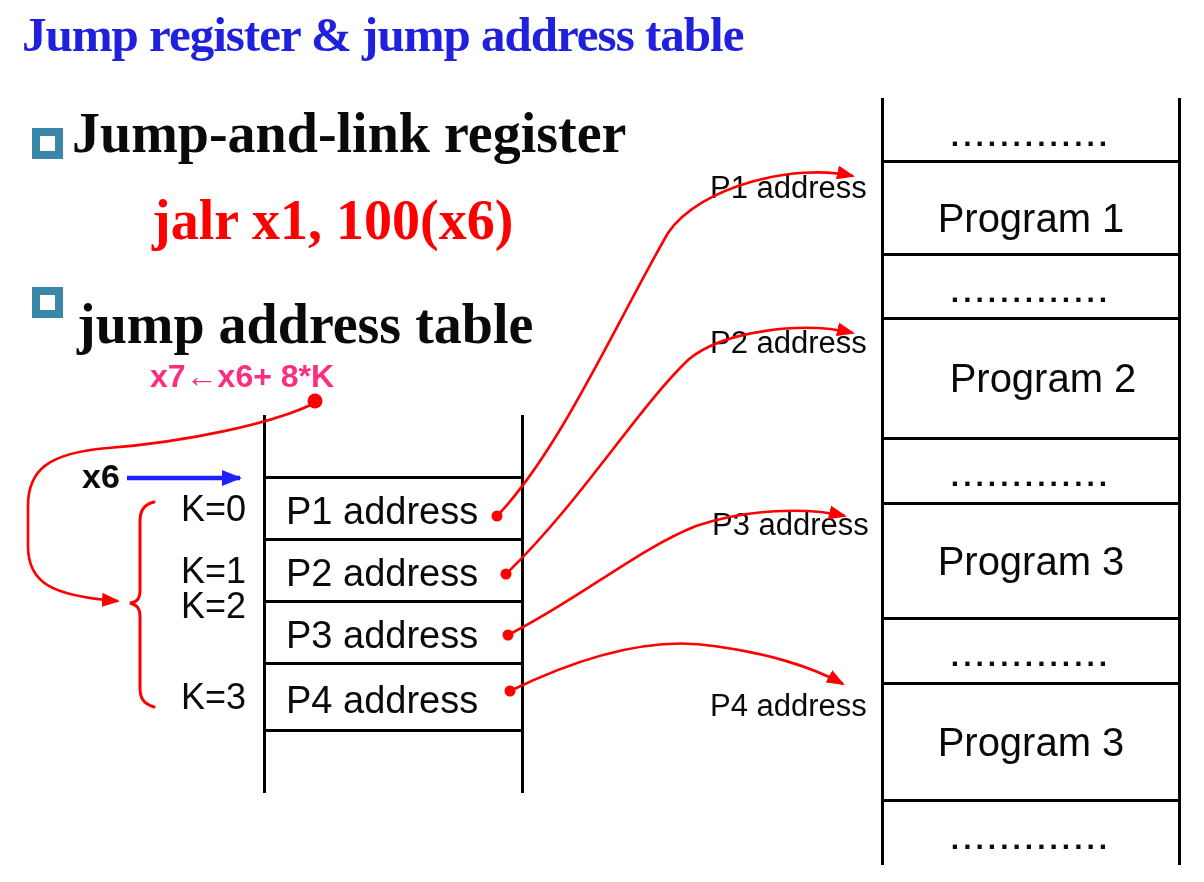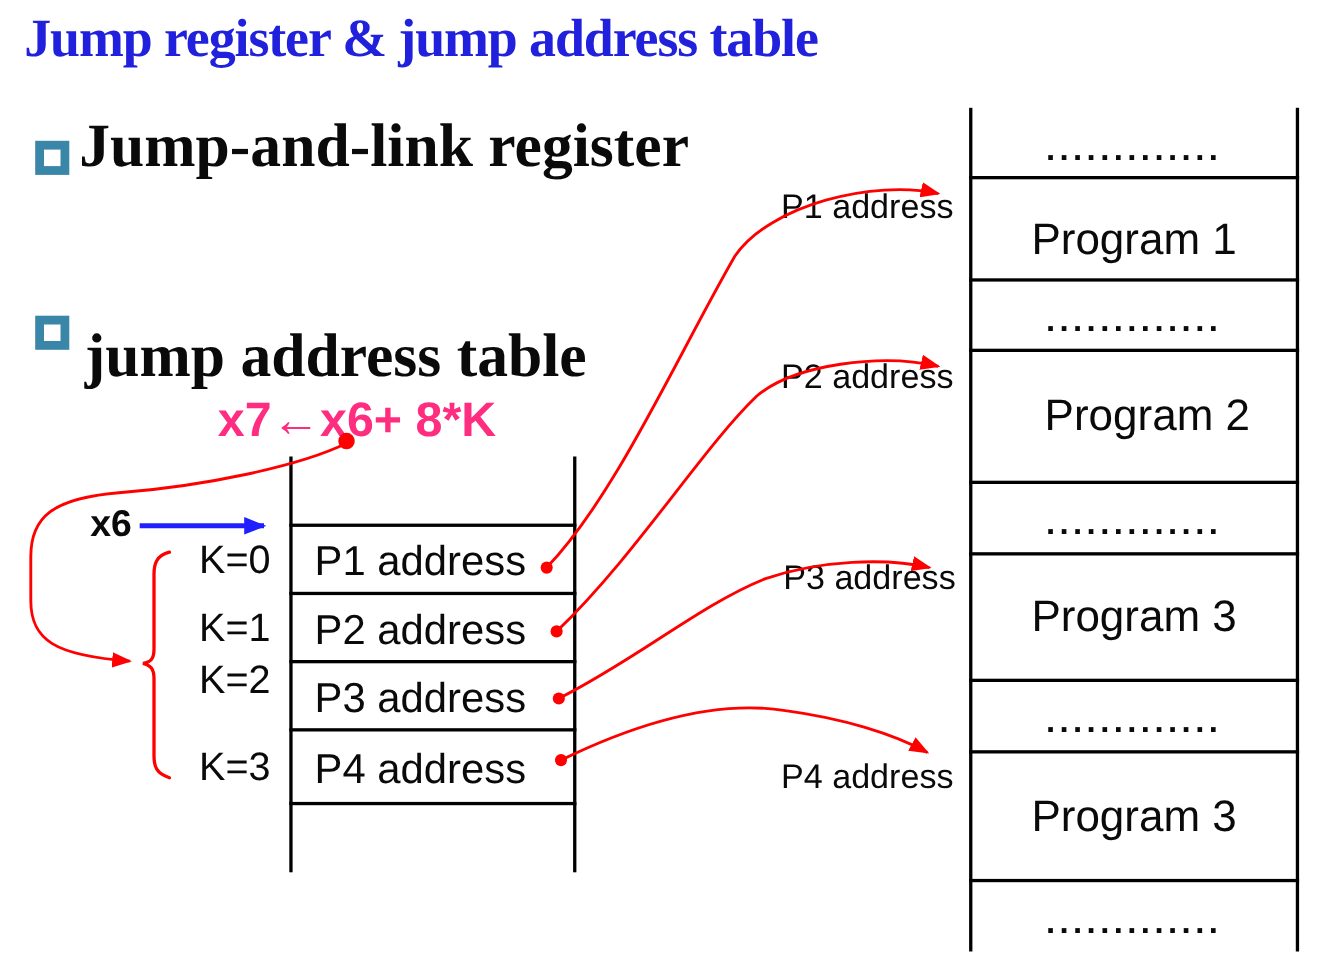--- a/index.html
+++ b/index.html
@@ -18,21 +18,21 @@
     width:31px;height:31px;box-sizing:border-box;border:8px solid #3A86A8;background:#fff;
   }
   .bullet-text{
     font-family:"Liberation Serif",serif;font-weight:bold;font-size:56px;line-height:1.0;color:#0a0a0a;
   }
   .code{
     left:152px;top:192px;font-family:"Liberation Serif",serif;font-weight:bold;
     font-size:56px;line-height:1.0;color:#FF0000;
   }
   .formula{
-    left:150px;top:360px;font-weight:bold;font-size:44px;line-height:1.0;color:#FF2D7F;margin-left:48px;
+    left:150px;top:360px;font-weight:bold;font-size:32px;line-height:1.0;color:#FF2D7F;
   }
   .x6label{left:82px;top:459px;font-weight:bold;font-size:34px;line-height:1.0;}
   
   .line{position:absolute;background:#000;}
   
   .kcell{
     position:absolute;left:130px;width:116px;display:flex;align-items:center;
     justify-content:flex-end;font-size:36px;
   }
   .jcell{
@@ -53,39 +53,40 @@
 </head>
 <body>
 
 <div id="slide">
 
   <div class="abs title nowrap">Jump register &amp; jump address table</div>
 
   <div class="abs bullet-sq" style="left:32px;top:128px;"></div>
   <div class="abs bullet-text nowrap" style="left:72px;top:105px;font-family:Liberation Serif, serif;">Jump-and-link register</div>
 
+  <div class="abs code nowrap">jalr x1, 100(x6)</div>
 
   <div class="abs bullet-sq" style="left:32px;top:287px;"></div>
   <div class="abs bullet-text nowrap" style="left:77px;top:268px;margin-top:28px;">jump address table</div>
 
   <div class="abs formula nowrap">x7←x6+ 8*K</div>
 
   <div class="abs x6label nowrap">x6</div>
 
   <div class="line" style="left:263px;top:415px;width:3px;height:378px;"></div>
   <div class="line" style="left:521px;top:415px;width:3px;height:378px;"></div>
   <div class="line" style="left:263px;top:476px;width:261px;height:3px;"></div>
   <div class="line" style="left:263px;top:538px;width:261px;height:3px;"></div>
   <div class="line" style="left:263px;top:600px;width:261px;height:3px;"></div>
   <div class="line" style="left:263px;top:662px;width:261px;height:3px;"></div>
   <div class="line" style="left:263px;top:729px;width:261px;height:3px;"></div>
 
   <div class="kcell" style="top:479px;height:59px;">K=0</div>
   <div class="kcell" style="top:541px;height:59px;">K=1</div>
-  <div class="kcell" style="top:588px;height:59px;">K=2</div>
+  <div class="kcell" style="top:576px;height:59px;">K=2</div>
   <div class="kcell" style="top:665px;height:64px;">K=3</div>
 
   <div class="jcell" style="top:479px;height:59px;">P1 address</div>
   <div class="jcell" style="top:541px;height:59px;">P2 address</div>
   <div class="jcell" style="top:603px;height:59px;">P3 address</div>
   <div class="jcell" style="top:665px;height:64px;">P4 address</div>
 
   <div class="line" style="left:881px;top:98px;width:3px;height:767px;"></div>
   <div class="line" style="left:1178px;top:98px;width:3px;height:767px;"></div>
   <div class="line" style="left:881px;top:160px;width:300px;height:3px;"></div>

